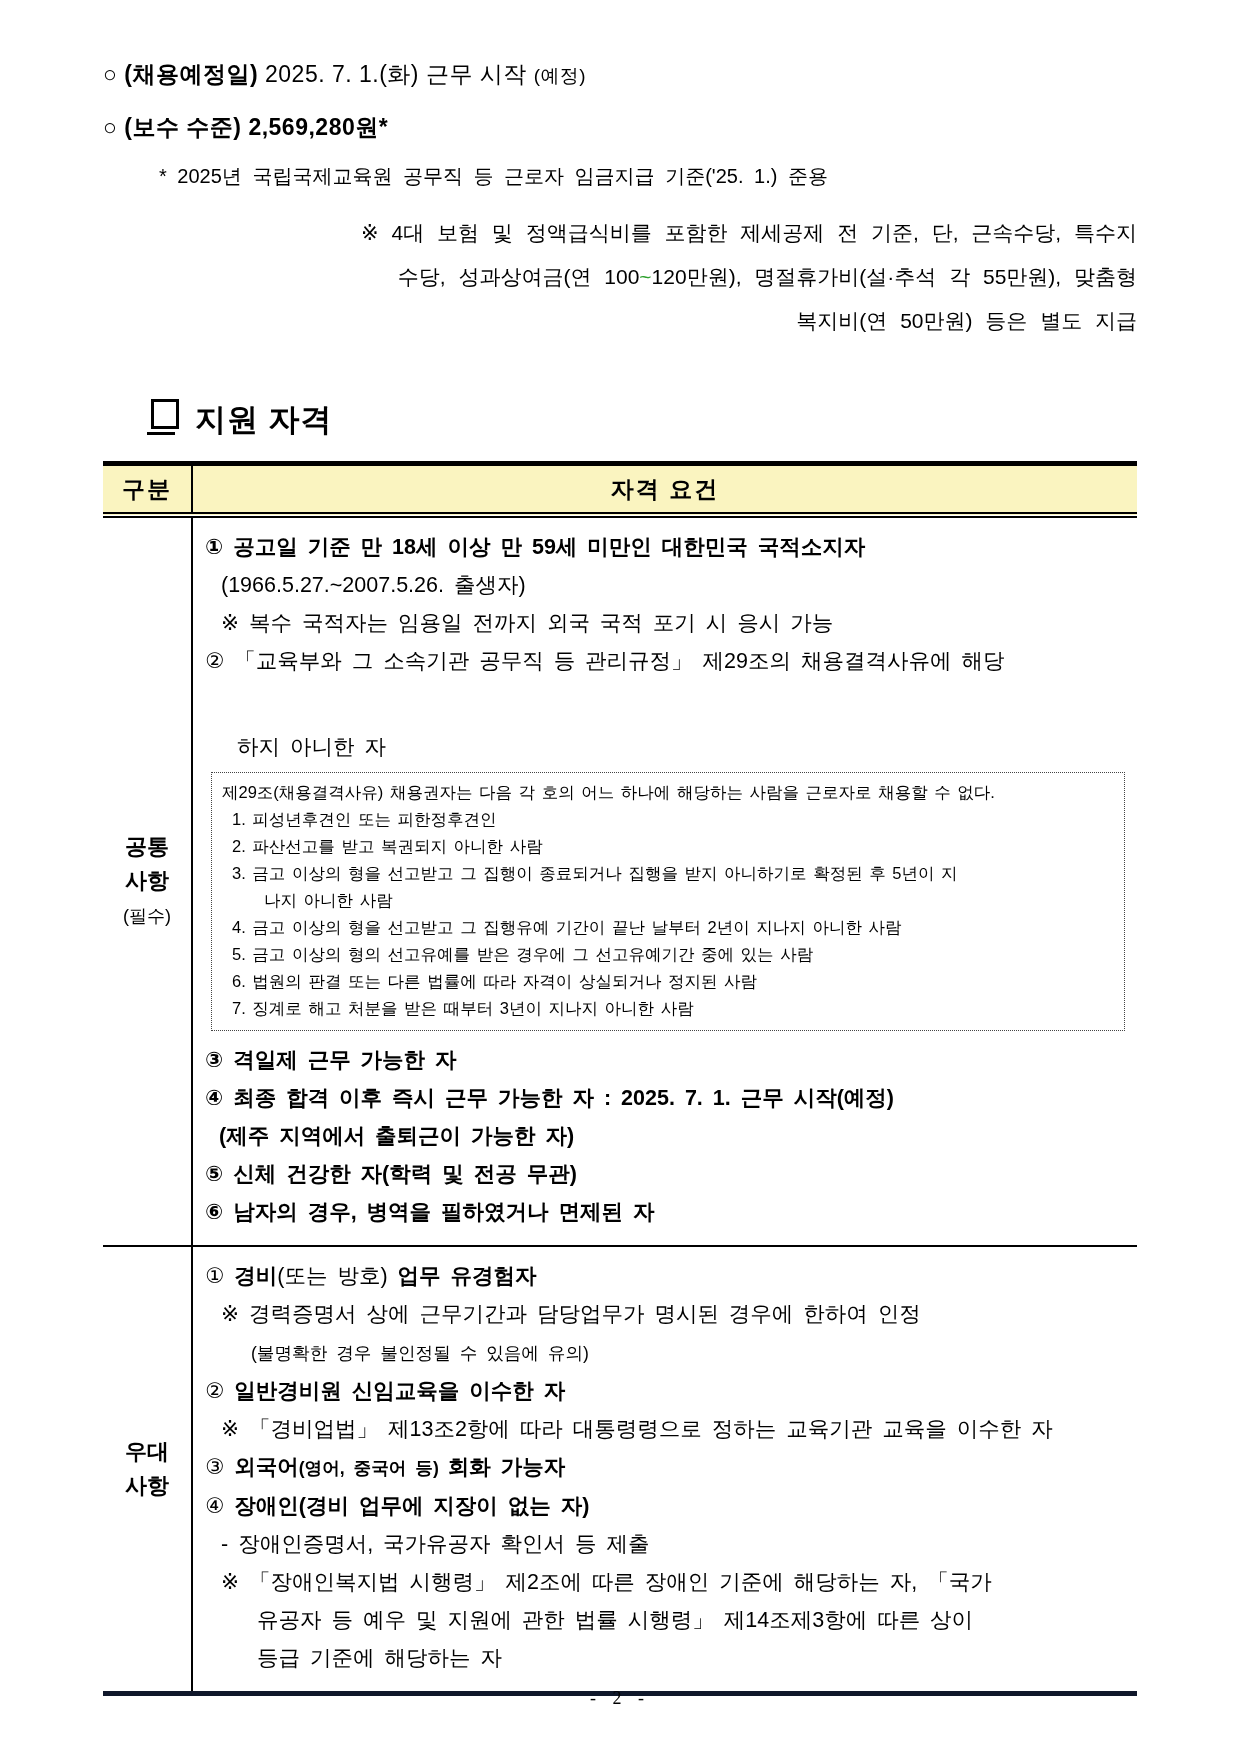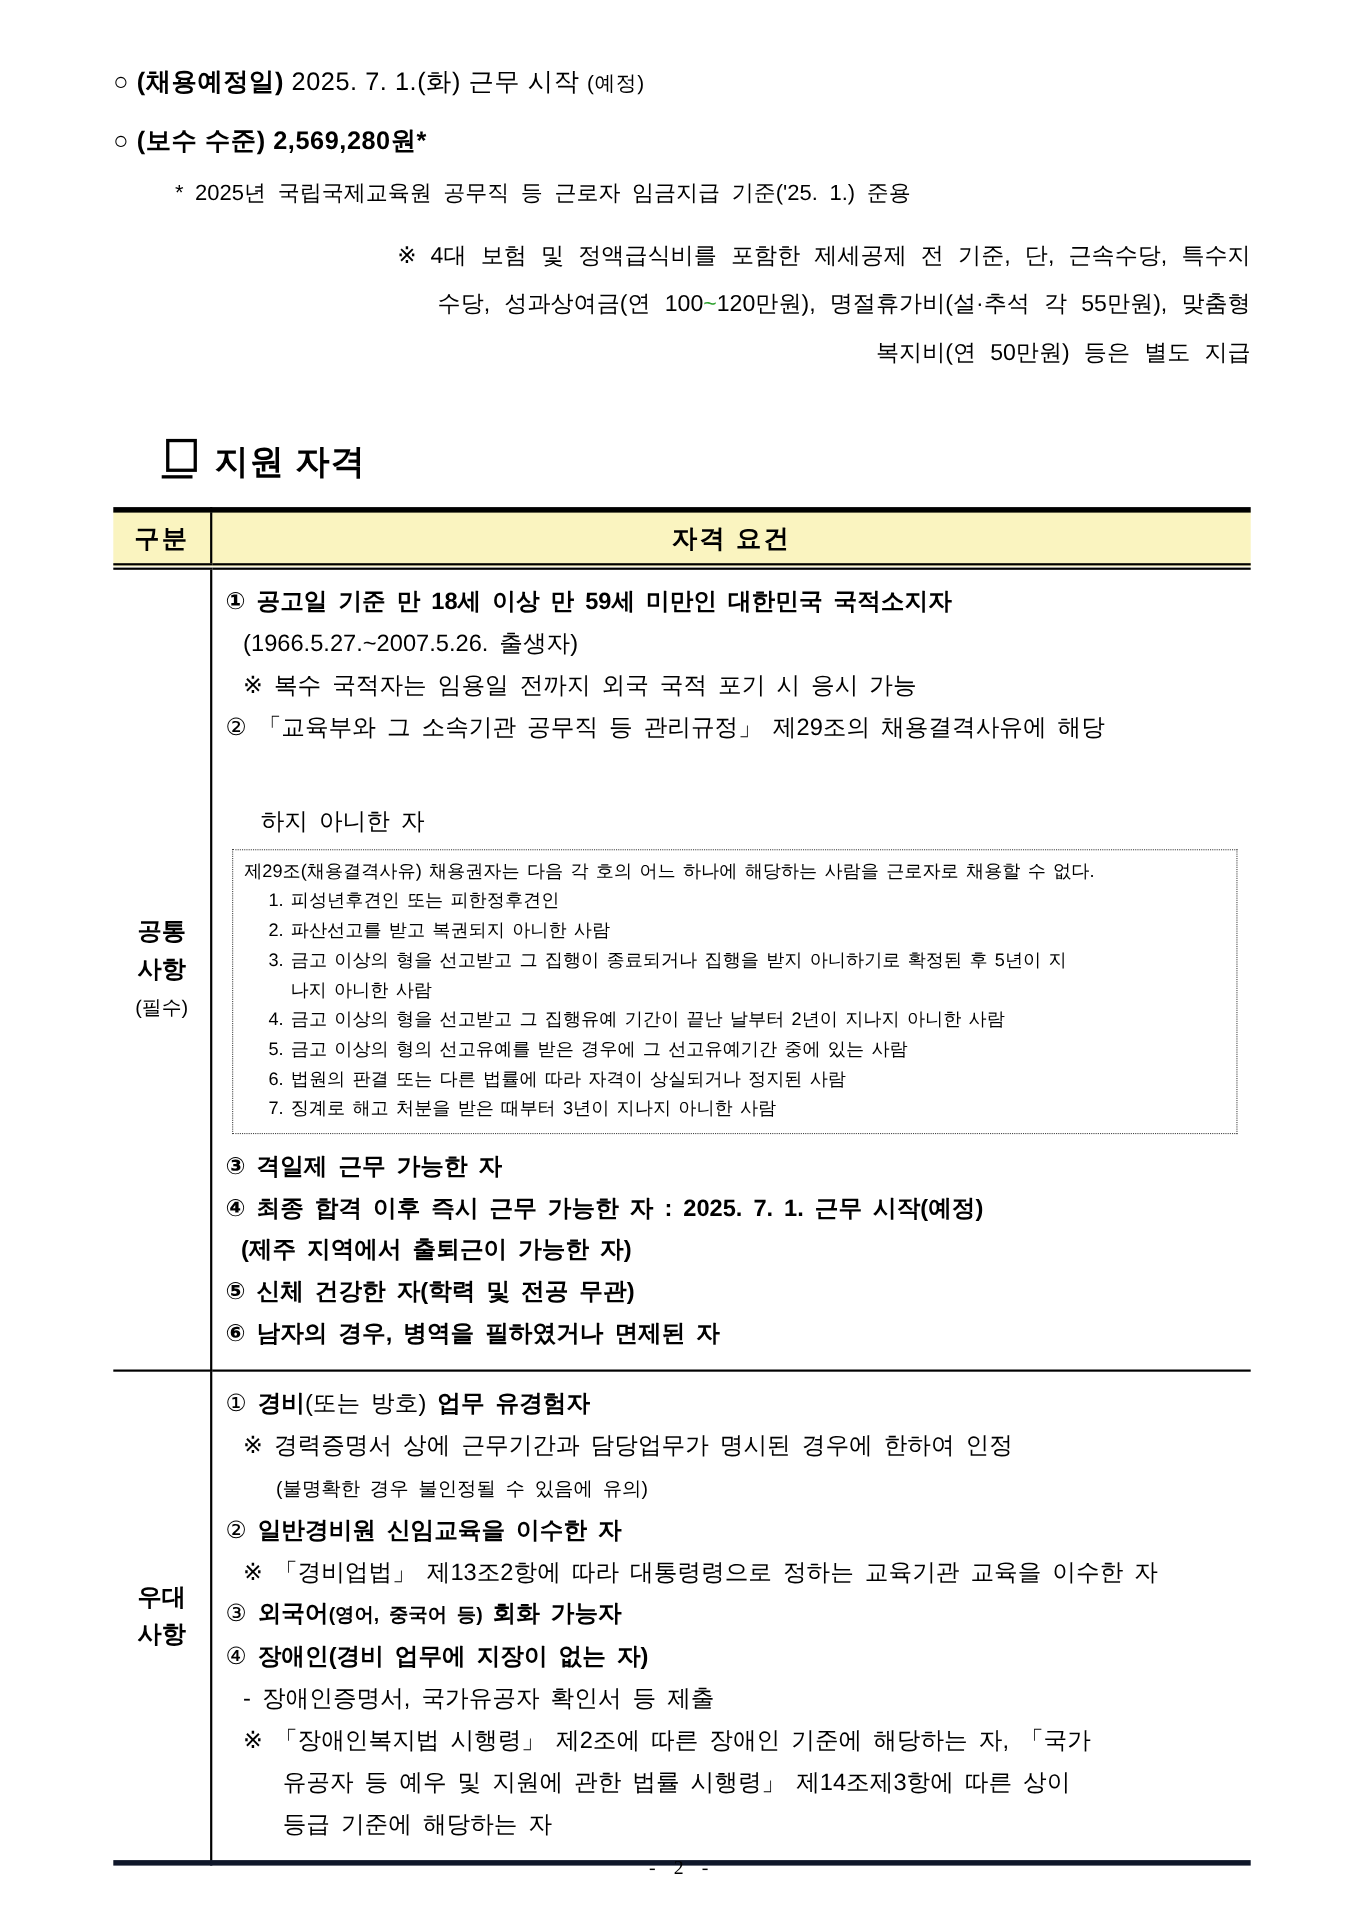--- a/index.html
+++ b/index.html
@@ -43,21 +43,21 @@
   .content-cell .line{font-size:21.5px;line-height:38px;word-spacing:4px;}
   .sub0{margin-left:14px;}
   .sub1{margin-left:16px;}
   .sub2{margin-left:46px;}
   .hang{margin-left:32px;margin-top:48px;}
   .sub2h{margin-left:52px;}
 
   
   .dotted-box{border:1.5px dotted #444;margin:6px 4px 10px 6px;padding:6px 10px 8px 10px;}
   .dotted-box .line{font-size:16.5px;line-height:27px;word-spacing:2px;}
-  .dotted-box .bnum{margin-left:22px;}
+  .dotted-box .bnum{margin-left:10px;}
   .dotted-box .bcont{margin-left:42px;}
 
   
   .footer{position:absolute;left:0;bottom:44px;width:100%;text-align:center;
     font-family:"Liberation Serif","DejaVu Serif",serif;font-size:18px;letter-spacing:6px;}
 </style>
 </head>
 <body>
 
 <div class="page">

